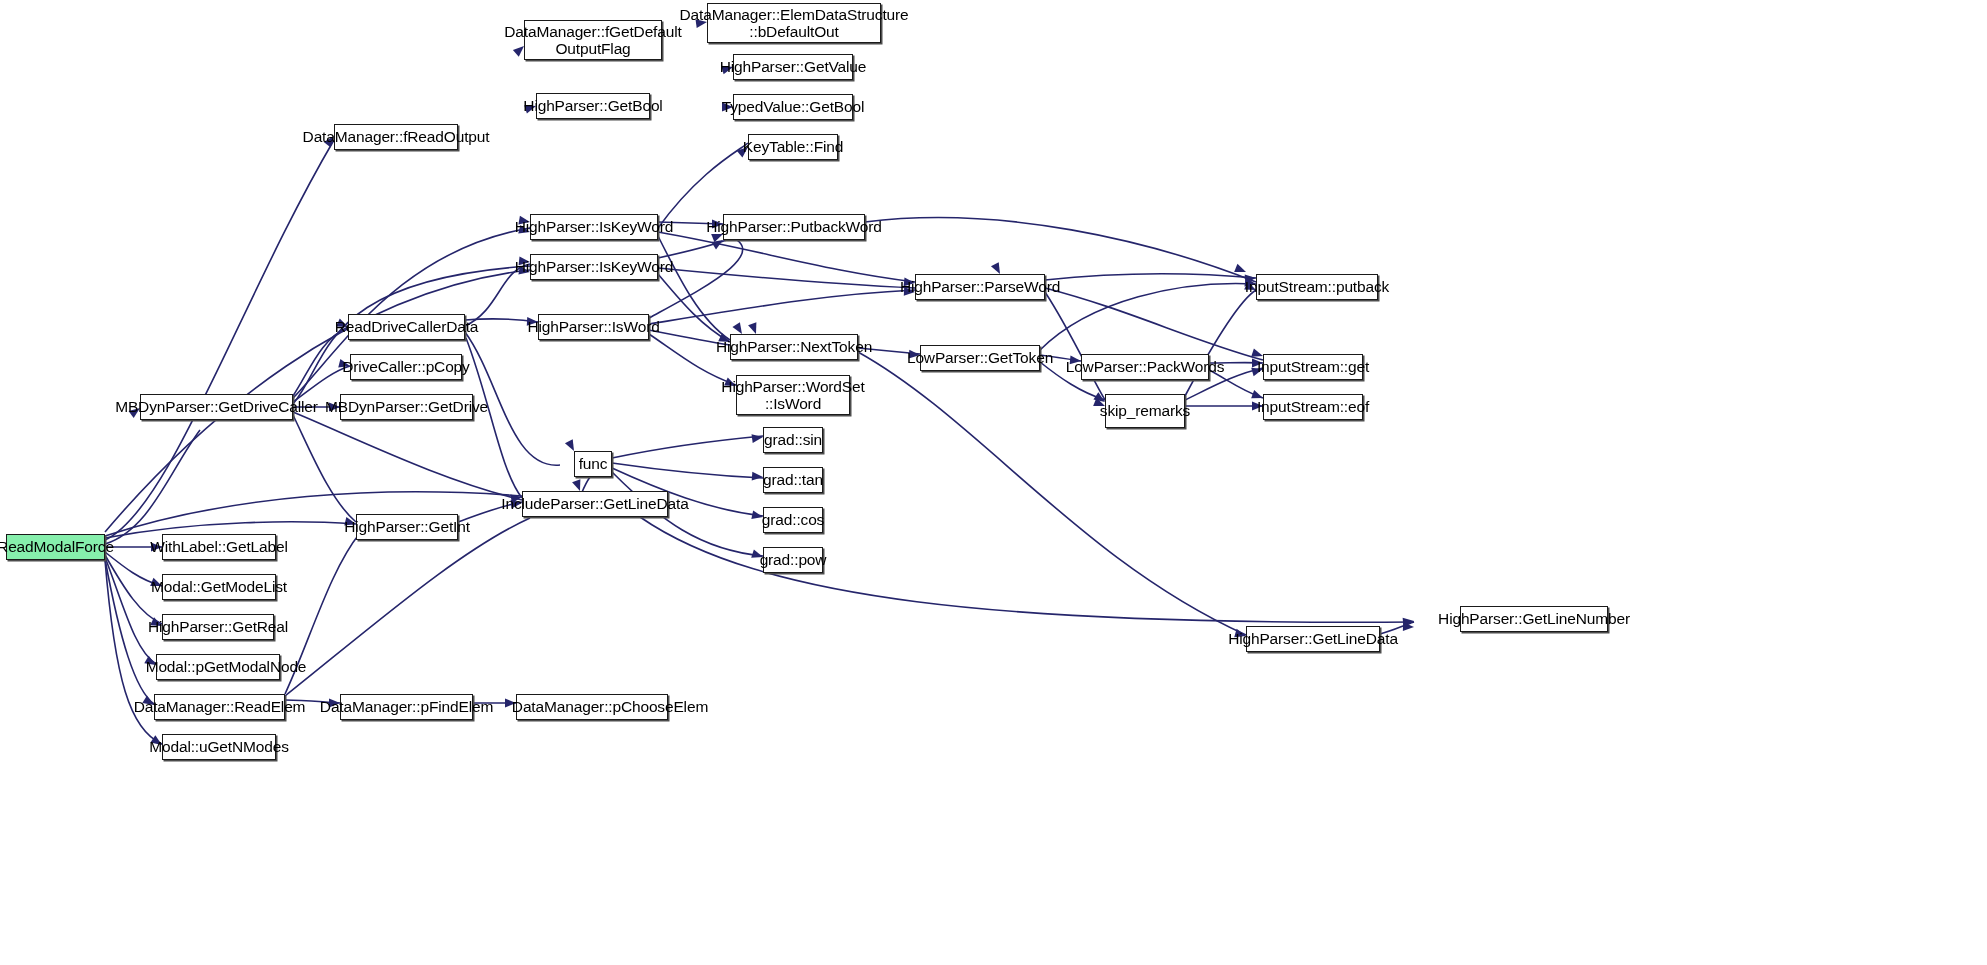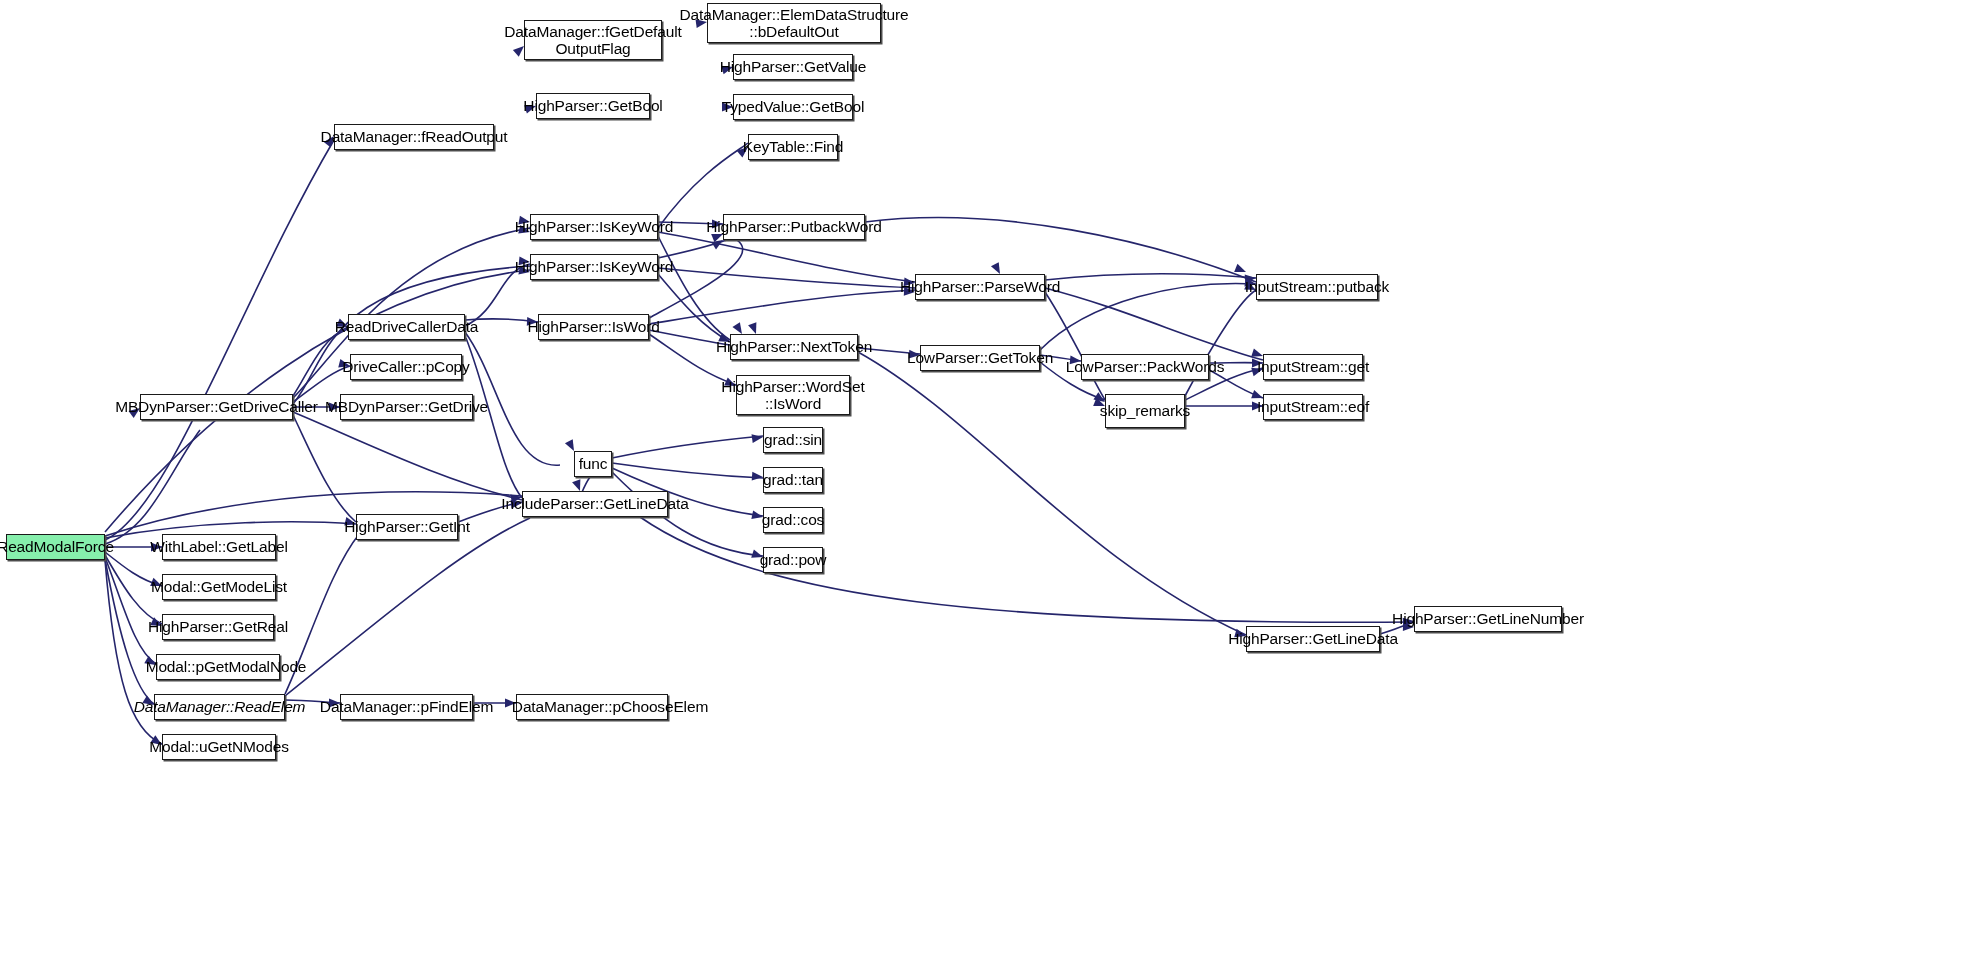--- a/index.html
+++ b/index.html
@@ -139,21 +139,21 @@
         <polygon points="0,0 -11,-4.4 -11,4.4" fill="#25256b" transform="translate(140,408) rotate(-36)"></polygon>
         <polygon points="0,0 -11,-4.4 -11,4.4" fill="#25256b" transform="translate(340,703) rotate(0)"></polygon>
         <polygon points="0,0 -11,-4.4 -11,4.4" fill="#25256b" transform="translate(516,703) rotate(0)"></polygon>
         <polygon points="0,0 -11,-4.4 -11,4.4" fill="#25256b" transform="translate(1414,621) rotate(-6)"></polygon>
         <polygon points="0,0 -11,-4.4 -11,4.4" fill="#25256b" transform="translate(1414,627) rotate(2)"></polygon>
         <polygon points="0,0 -11,-4.4 -11,4.4" fill="#25256b" transform="translate(1246,636) rotate(16)"></polygon>
       </g>
   </svg>
   <div id="node-layer">
       <div class="node root" style="left: 6px; top: 534px; width: 99px; height: 26px;"><span>ReadModalForce</span></div>
-      <div class="node" style="left: 334px; top: 124px; width: 160px; height: 26px;"><span>DataManager::fReadOutput</span></div>
+      <div class="node" style="left: 334px; top: 124px; width: 124px; height: 26px;"><span>DataManager::fReadOutput</span></div>
       <div class="node" style="left: 524px; top: 20px; width: 138px; height: 40px;"><span>DataManager::fGetDefault
 OutputFlag</span></div>
       <div class="node" style="left: 707px; top: 3px; width: 174px; height: 40px;"><span>DataManager::ElemDataStructure
 ::bDefaultOut</span></div>
       <div class="node" style="left: 536px; top: 93px; width: 114px; height: 26px;"><span>HighParser::GetBool</span></div>
       <div class="node" style="left: 733px; top: 54px; width: 120px; height: 26px;"><span>HighParser::GetValue</span></div>
       <div class="node" style="left: 733px; top: 94px; width: 120px; height: 26px;"><span>TypedValue::GetBool</span></div>
       <div class="node" style="left: 748px; top: 134px; width: 90px; height: 26px;"><span>KeyTable::Find</span></div>
       <div class="node" style="left: 530px; top: 214px; width: 128px; height: 26px;"><span>HighParser::IsKeyWord</span></div>
       <div class="node" style="left: 530px; top: 254px; width: 128px; height: 26px;"><span>HighParser::IsKeyWord</span></div>
@@ -177,20 +177,20 @@
       <div class="node" style="left: 763px; top: 427px; width: 60px; height: 26px;"><span>grad::sin</span></div>
       <div class="node" style="left: 763px; top: 467px; width: 60px; height: 26px;"><span>grad::tan</span></div>
       <div class="node" style="left: 763px; top: 507px; width: 60px; height: 26px;"><span>grad::cos</span></div>
       <div class="node" style="left: 763px; top: 547px; width: 60px; height: 26px;"><span>grad::pow</span></div>
       <div class="node" style="left: 522px; top: 491px; width: 146px; height: 26px;"><span>IncludeParser::GetLineData</span></div>
       <div class="node" style="left: 356px; top: 514px; width: 102px; height: 26px;"><span>HighParser::GetInt</span></div>
       <div class="node" style="left: 162px; top: 534px; width: 114px; height: 26px;"><span>WithLabel::GetLabel</span></div>
       <div class="node" style="left: 162px; top: 574px; width: 114px; height: 26px;"><span>Modal::GetModeList</span></div>
       <div class="node" style="left: 162px; top: 614px; width: 112px; height: 26px;"><span>HighParser::GetReal</span></div>
       <div class="node" style="left: 156px; top: 654px; width: 124px; height: 26px; padding-left: 16px;"><span>Modal::pGetModalNode</span></div>
-      <div class="node" style="left: 154px; top: 694px; width: 131px; height: 26px; font-style: italic;"><span>DataManager::ReadElem</span></div>
+      <div class="node" style="left: 154px; top: 694px; width: 131px; height: 26px;"><span>DataManager::ReadElem</span></div>
       <div class="node" style="left: 340px; top: 694px; width: 133px; height: 26px;"><span>DataManager::pFindElem</span></div>
       <div class="node" style="left: 516px; top: 694px; width: 152px; height: 26px; padding-left: 36px;"><span>DataManager::pChooseElem</span></div>
       <div class="node" style="left: 162px; top: 734px; width: 114px; height: 26px;"><span>Modal::uGetNModes</span></div>
       <div class="node" style="left: 1246px; top: 626px; width: 134px; height: 26px;"><span>HighParser::GetLineData</span></div>
-      <div class="node" style="left: 1414px; top: 606px; width: 148px; height: 26px;"><span>HighParser::GetLineNumber</span></div>
+      <div class="node" style="left: 1460px; top: 606px; width: 148px; height: 26px;"><span>HighParser::GetLineNumber</span></div>
     </div>
 </div>
 
 </body></html>

